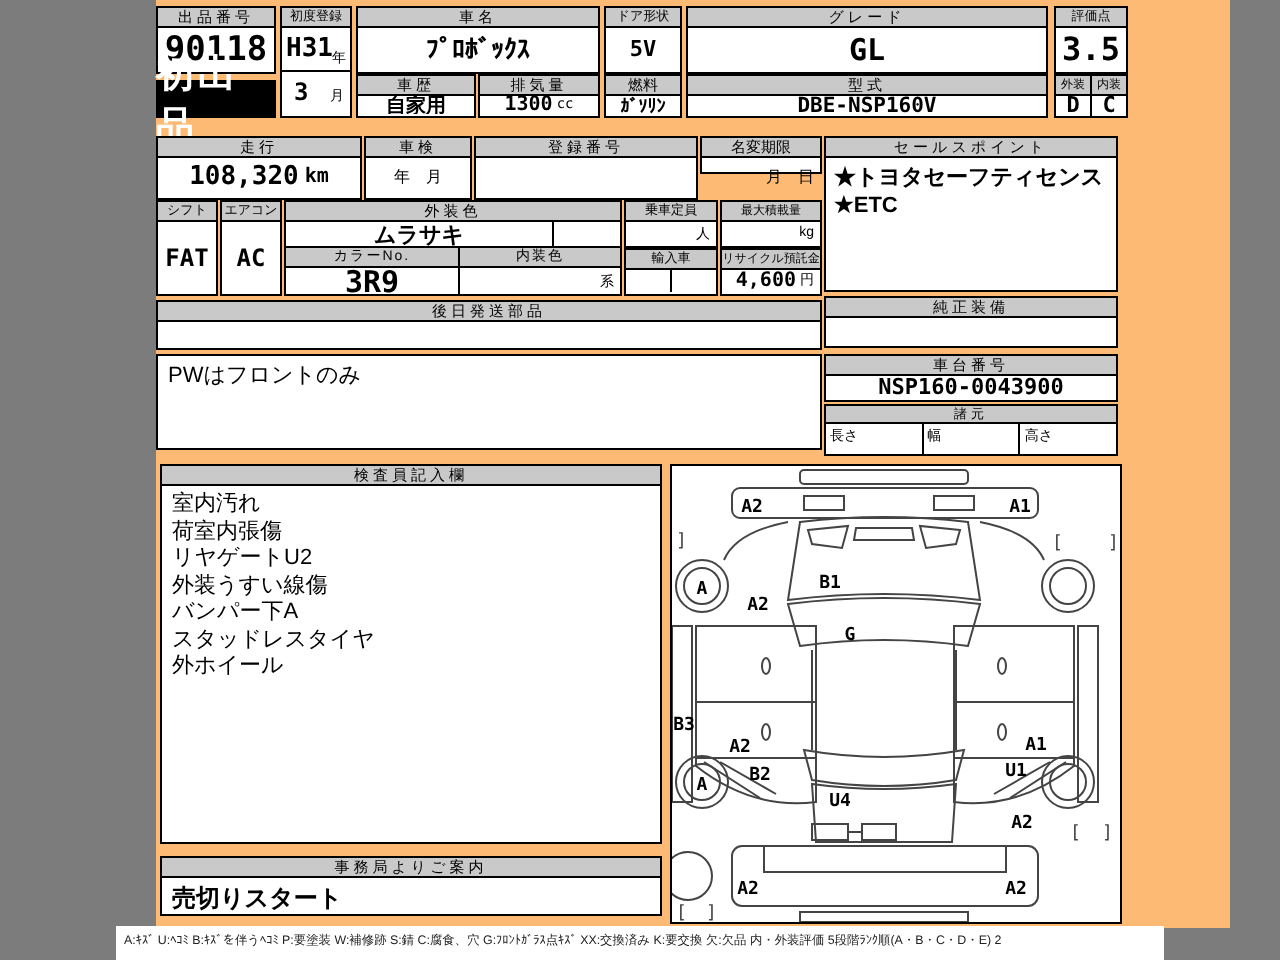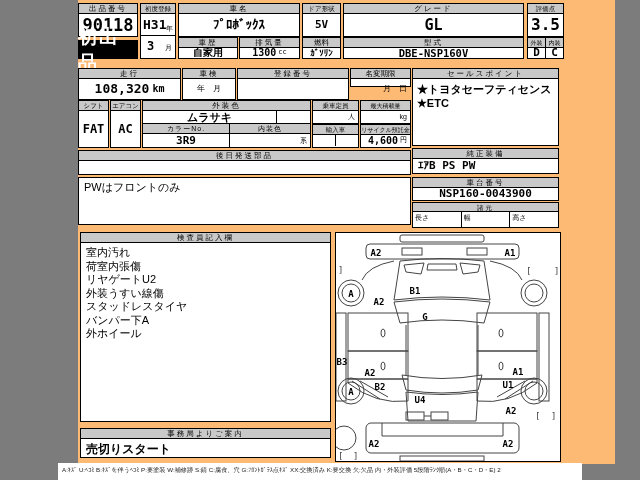--- a/index.html
+++ b/index.html
@@ -141,21 +141,21 @@
       <div class="hdr">外装色</div>
       <div style="height:13px;border-bottom:1px solid #000;position:relative">
         <div class="val" style="height:12px;font-size:11px;width:133px">ムラサキ</div>
         <div style="position:absolute;right:0;top:0;width:34px;height:12px;border-left:1px solid #000"></div>
       </div>
       <div style="height:10px;display:flex">
         <div class="subhdr" style="width:87px;border-right:1px solid #000;flex:none">カラーNo.</div>
         <div class="subhdr" style="flex:1">内装色</div>
       </div>
       <div style="height:13px;display:flex">
-        <div class="val mono" style="width:87px;border-right:1px solid #000;flex:none;font-size:11px">3R9</div>
+        <div class="val mono" style="width:87px;border-right:1px solid #000;flex:none;font-size:15px">3R9</div>
         <div style="flex:1;position:relative">
           <span></span>
           <span style="position:absolute;right:3px;bottom:1px;font-size:7px">系</span>
         </div>
       </div>
     </div>
 
     <div class="cell" style="left:234px;top:100px;width:47px;height:24px">
       <div class="hdr tight" style="font-size:6.5px">乗車定員</div>
       <div class="val right" style="height:11px;font-size:7px;font-weight:normal">人</div>
@@ -177,21 +177,20 @@
         <span>4,600</span>
         <span class="unit">円</span>
       </div>
     </div>
 
     <div class="cell" style="left:0;top:150px;width:333px;height:25px">
       <div class="hdr">後日発送部品</div>
     </div>
     <div class="cell" style="left:334px;top:148px;width:147px;height:26px">
       <div class="hdr">純正装備</div>
-      <div class="val left mono" style="height:13px;font-size:11px">ｴｱB PS PW</div>
     </div>
 
     <div class="cell" style="left:0;top:177px;width:333px;height:48px">
       <div style="padding:2px 5px;font-size:11px;text-align:left">PWはフロントのみ</div>
     </div>
     <div class="cell" style="left:334px;top:177px;width:147px;height:24px">
       <div class="hdr">車台番号</div>
       <div class="val mono" style="height:11px;font-size:11px">NSP160-0043900</div>
     </div>
     <div class="cell" style="left:334px;top:202px;width:147px;height:26px">
@@ -203,22 +202,22 @@
       </div>
     </div>
 
     <div class="cell" style="left:2px;top:232px;width:251px;height:190px">
       <div class="hdr">検査員記入欄</div>
       <div class="ins-lines">
           <div>室内汚れ</div>
           <div>荷室内張傷</div>
           <div>リヤゲートU2</div>
           <div>外装うすい線傷</div>
+          <div>バンパー下A</div>
           <div>スタッドレスタイヤ</div>
-          <div>バンパー下A</div>
           <div>外ホイール</div>
         </div>
     </div>
 
     <div class="cell" style="left:257px;top:232px;width:226px;height:230px">
       <svg id="car-svg" width="224" height="228" viewBox="0 0 224 228">
         <g fill="none" stroke="#444" stroke-width="1">
 
           <rect x="64" y="2" width="84" height="7" rx="2"></rect>
           <rect x="30" y="11" width="153" height="15" rx="4"></rect>

